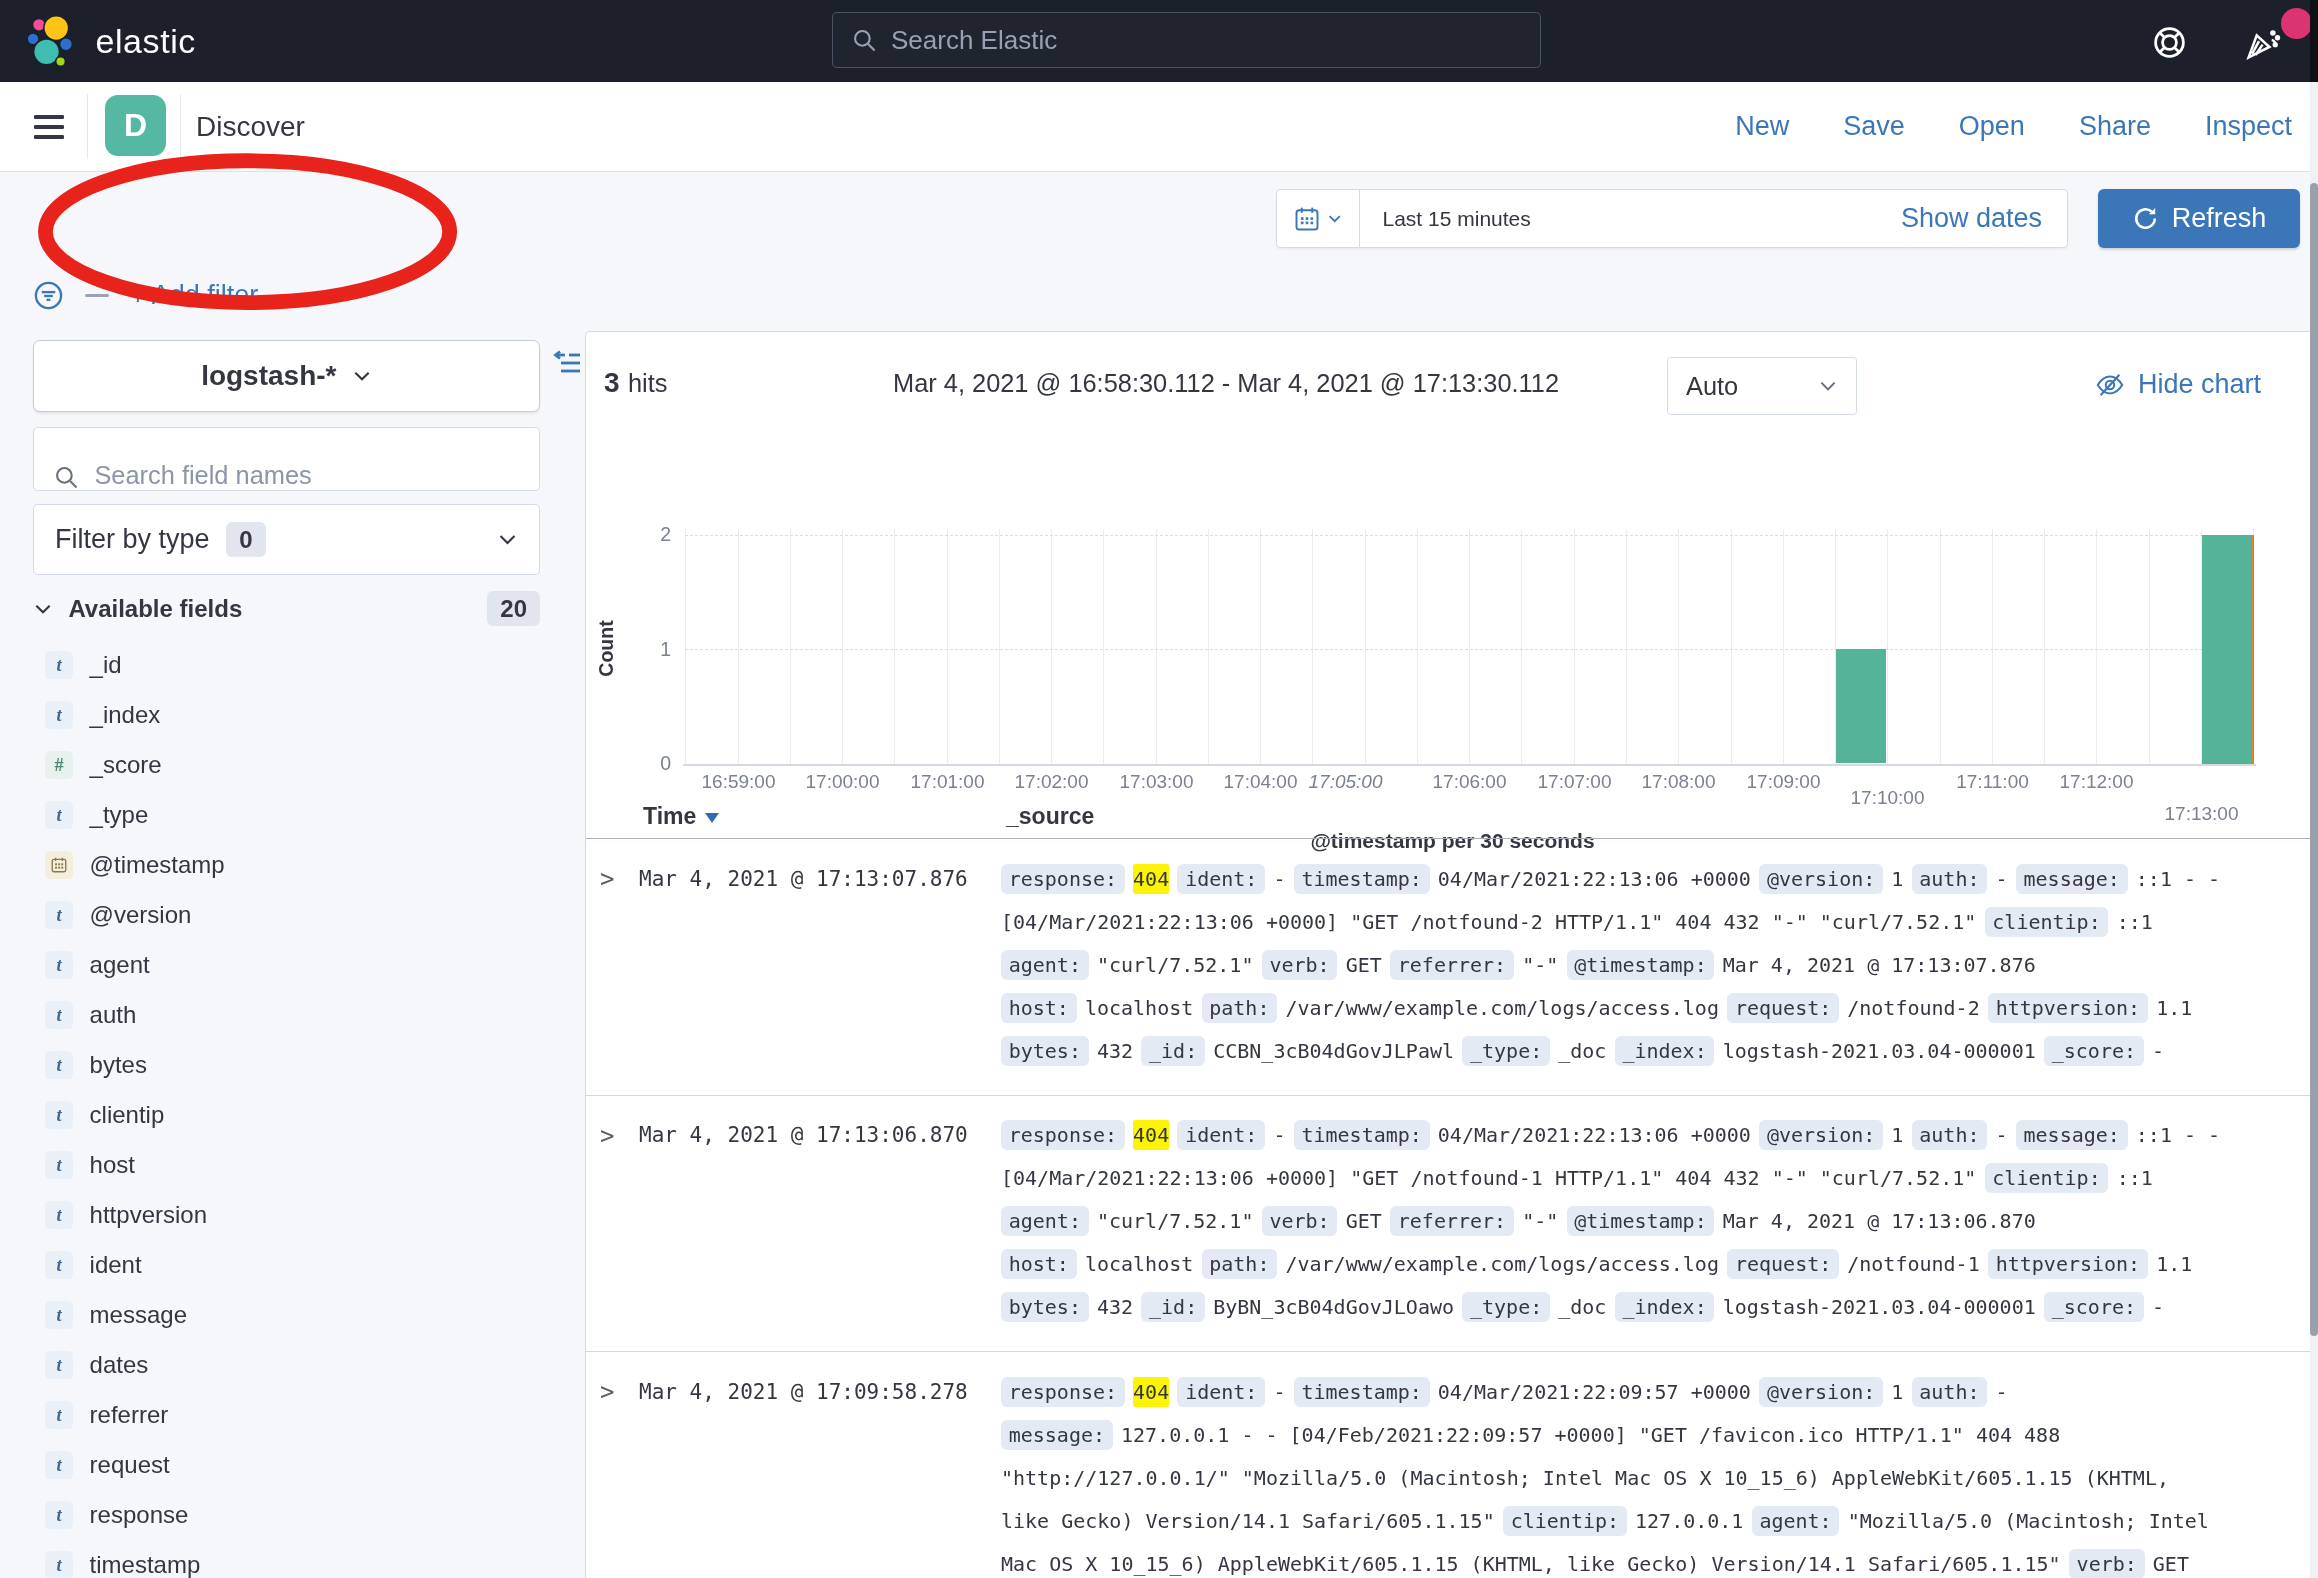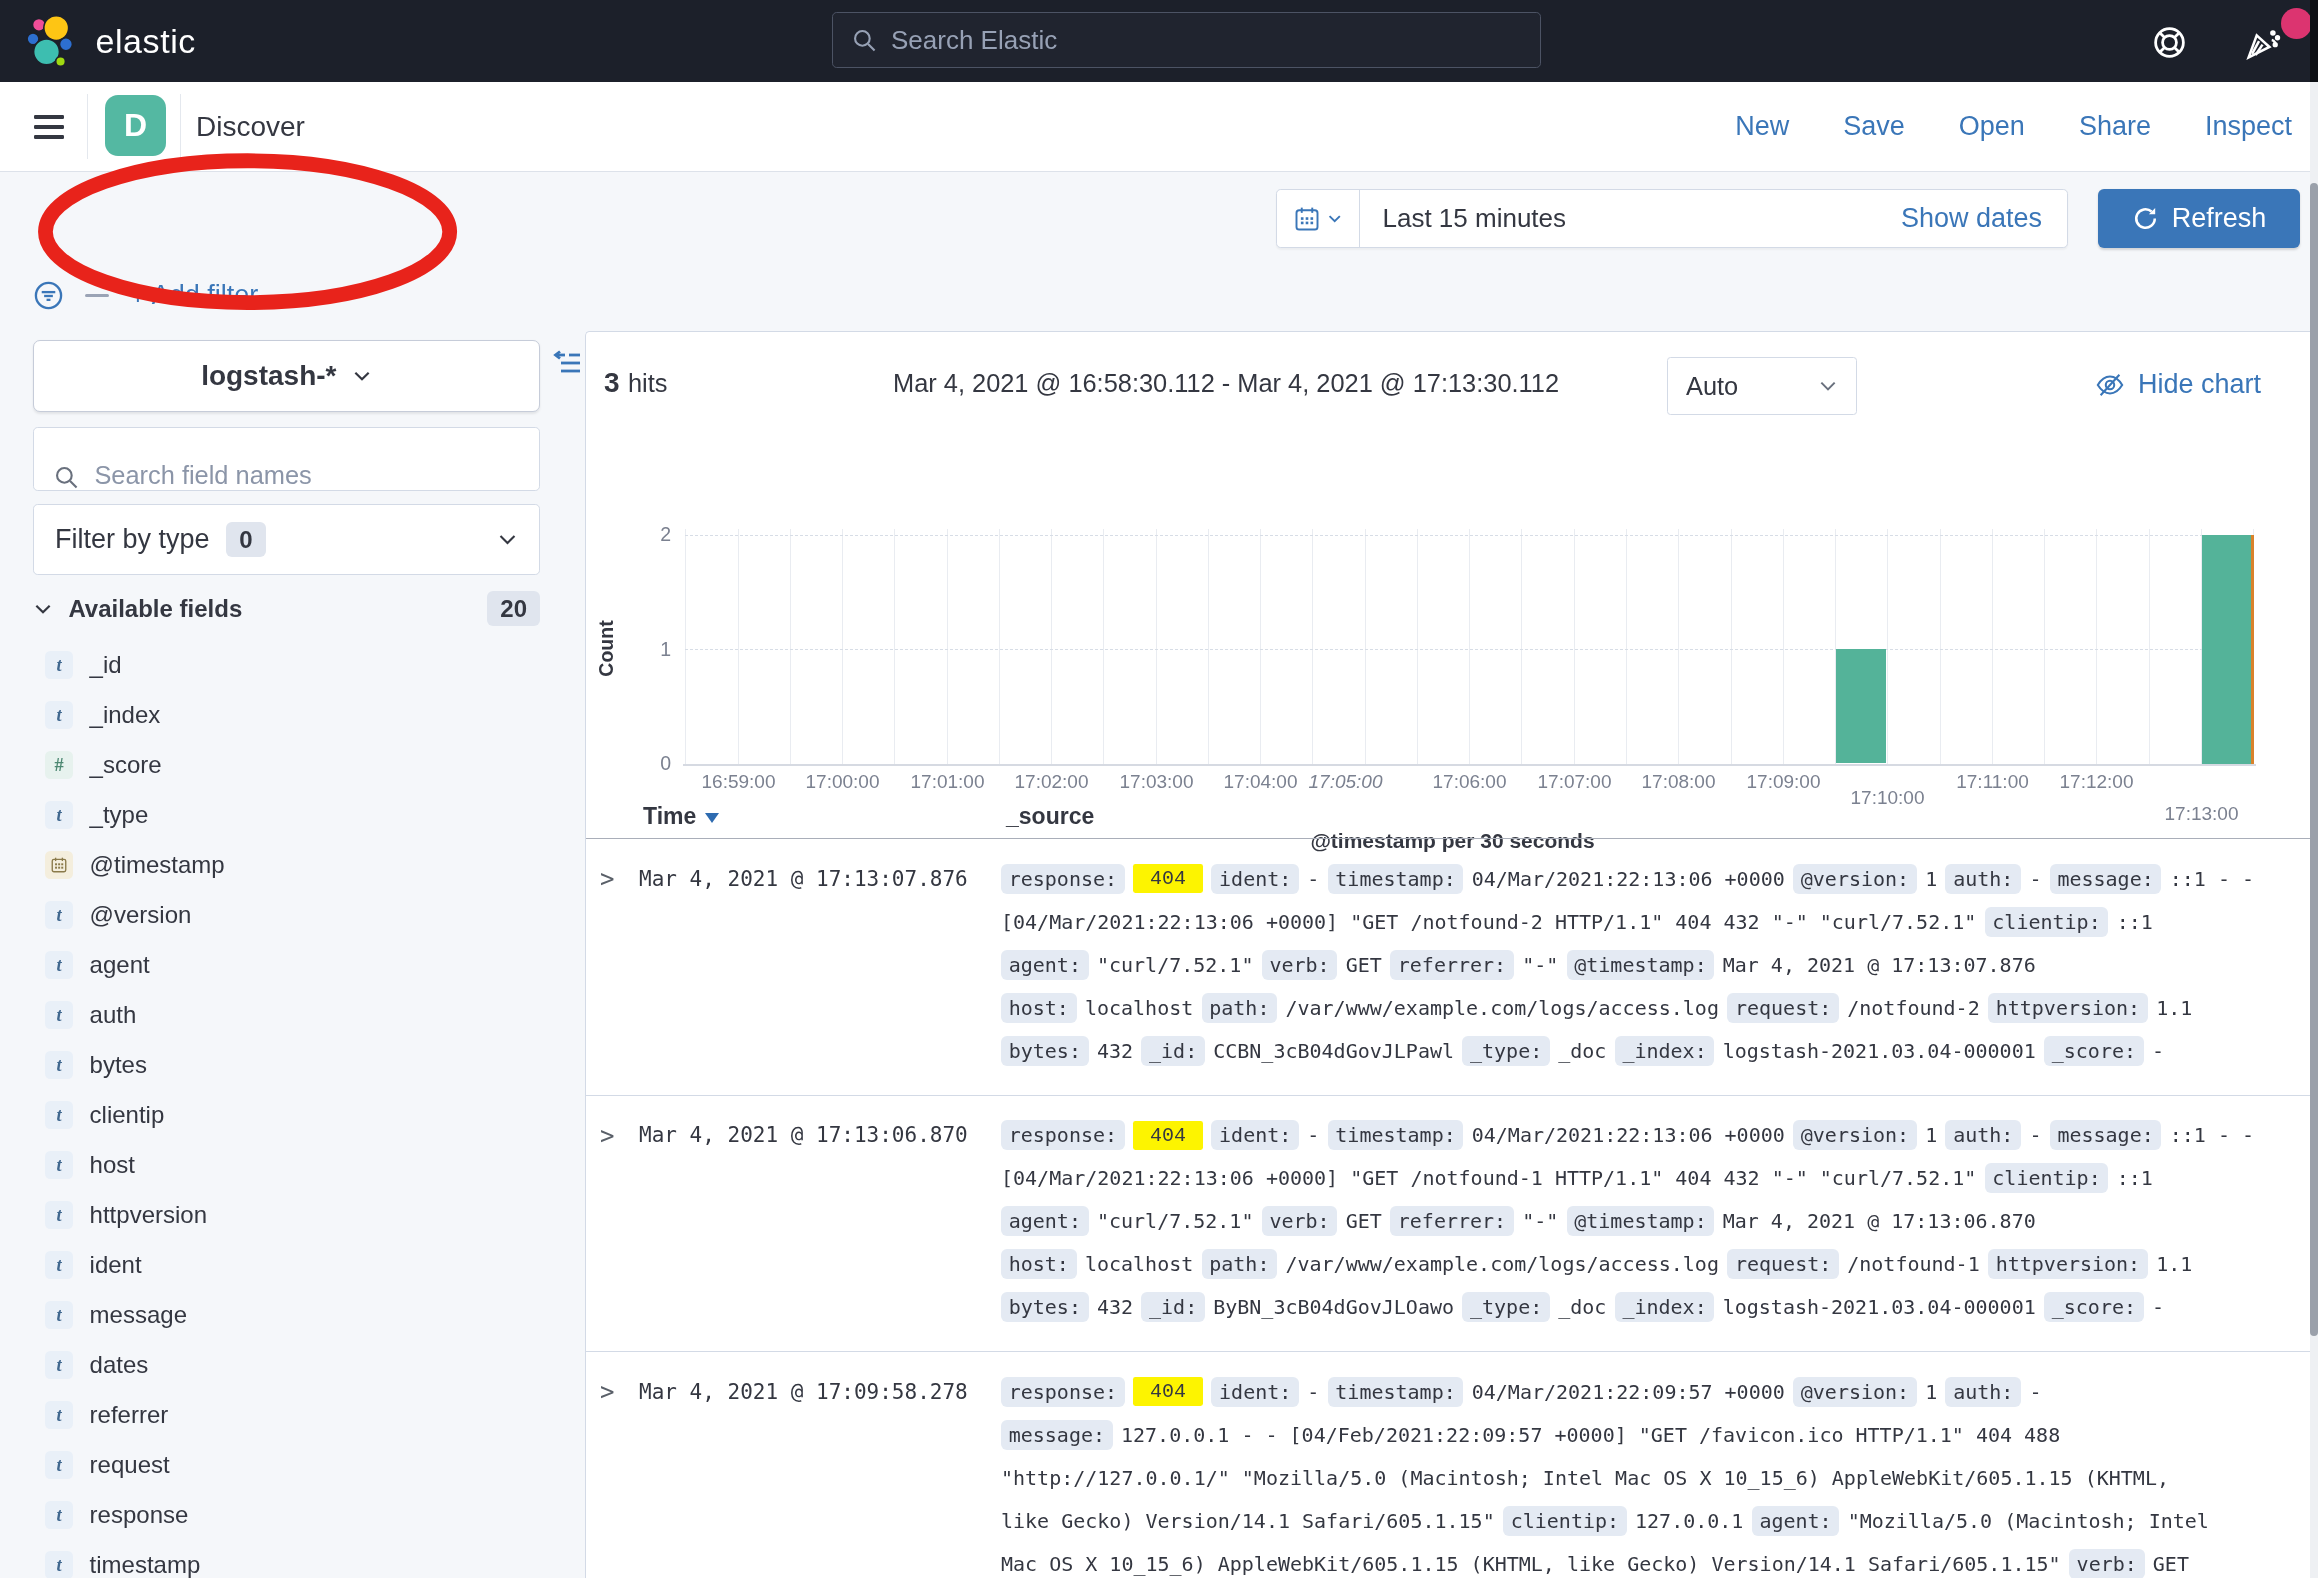--- a/index.html
+++ b/index.html
@@ -27,21 +27,21 @@
 
   
   #query-box{position:absolute;left:45px;top:189px;width:1210px;height:59px;background:#fff;border:0.6px solid #d3dae6;
       border-radius:4.7px;box-sizing:border-box;display:flex;align-items:center;box-shadow:0 1.2px 1.8px rgba(0,0,0,.04);}
   #query-prefix{width:69px;height:100%;border-right:0.6px solid #d3dae6;display:flex;align-items:center;justify-content:center;gap:4.7px;}
   #query-text{flex:1;padding-left:16.6px;font-size:27px;color:#343741;}
   #kql-label{padding-right:19px;color:#3a76b8;font-size:25px;}
   #datepicker{position:absolute;left:1276px;top:189px;width:792px;height:59px;background:#fff;border:0.6px solid #d3dae6;
       border-radius:4.7px;box-sizing:border-box;display:flex;align-items:center;box-shadow:0 1.2px 1.8px rgba(0,0,0,.04);}
   #date-prefix{width:82px;height:100%;border-right:0.6px solid #d3dae6;display:flex;align-items:center;justify-content:center;gap:6px;}
-  #time-range{flex:1;padding-left:22.5px;font-size:26px;}
+  #time-range{flex:1;padding-left:22.5px;font-size:21px;}
   #show-dates{padding-right:25px;color:#3a76b8;font-size:27px;}
   #refresh-btn{position:absolute;left:2098px;top:189px;width:202px;height:59px;background:#3a76b8;border-radius:6px;
       display:flex;align-items:center;justify-content:center;gap:13px;color:#fff;font-size:27px;box-shadow:0 1.8px 2.4px rgba(0,0,0,.15);}
 
   
   #filter-row{position:absolute;left:33px;top:269px;height:53px;display:flex;align-items:center;gap:21px;}
   #filter-dash{width:24px;height:3px;background:#9aa3b5;border-radius:1.8px;}
   #add-filter{color:#3a76b8;font-size:27px;}
 
   
@@ -97,21 +97,21 @@
   .sort-arrow{width:0;height:0;border-left:7.7px solid transparent;border-right:7.7px solid transparent;border-top:10.6px solid #2e6bb0;margin-top:3.5px;}
   #th-source{position:absolute;left:420px;top:7px;font-size:23px;font-weight:bold;}
   #rows{position:absolute;left:0;top:507px;width:1724px;}
   .doc-row{display:flex;border-bottom:0.6px solid #d3dae6;padding:18px 0 22.5px 14px;box-sizing:border-box;}
   .expander{width:39px;font-size:24px;color:#5a6069;padding-top:8.3px;font-family:"DejaVu Sans Mono",monospace;}
   .dtime{width:362px;font-family:"DejaVu Sans Mono",monospace;font-size:21px;padding-top:9.5px;white-space:nowrap;}
   .src{flex:1;min-width:0;}
   .src-line{display:flex;align-items:center;gap:8.3px;height:43px;white-space:nowrap;
       font-family:"DejaVu Sans Mono",monospace;font-size:20px;color:#343741;}
   .tok-f{background:#e4eaf3;border-radius:6px;padding:3px 7.7px;}
-  .tok-hl{background:#fdf400;border-radius:2.4px;padding:3px 17px;font-family:Liberation Mono, monospace;}
+  .tok-hl{background:#fdf400;border-radius:2.4px;padding:3px 0;}
   .tok-p{}
 
   
   #scroll-track{position:absolute;right:0;top:82px;width:9.5px;height:1496px;background:#eef0f3;}
   #scroll-thumb{position:absolute;right:0.6px;top:101px;width:8.3px;height:1153px;background:#9aa0aa;border-radius:4.1px;}
 
   svg{display:block;}
 </style>
 </head>
 <body>

